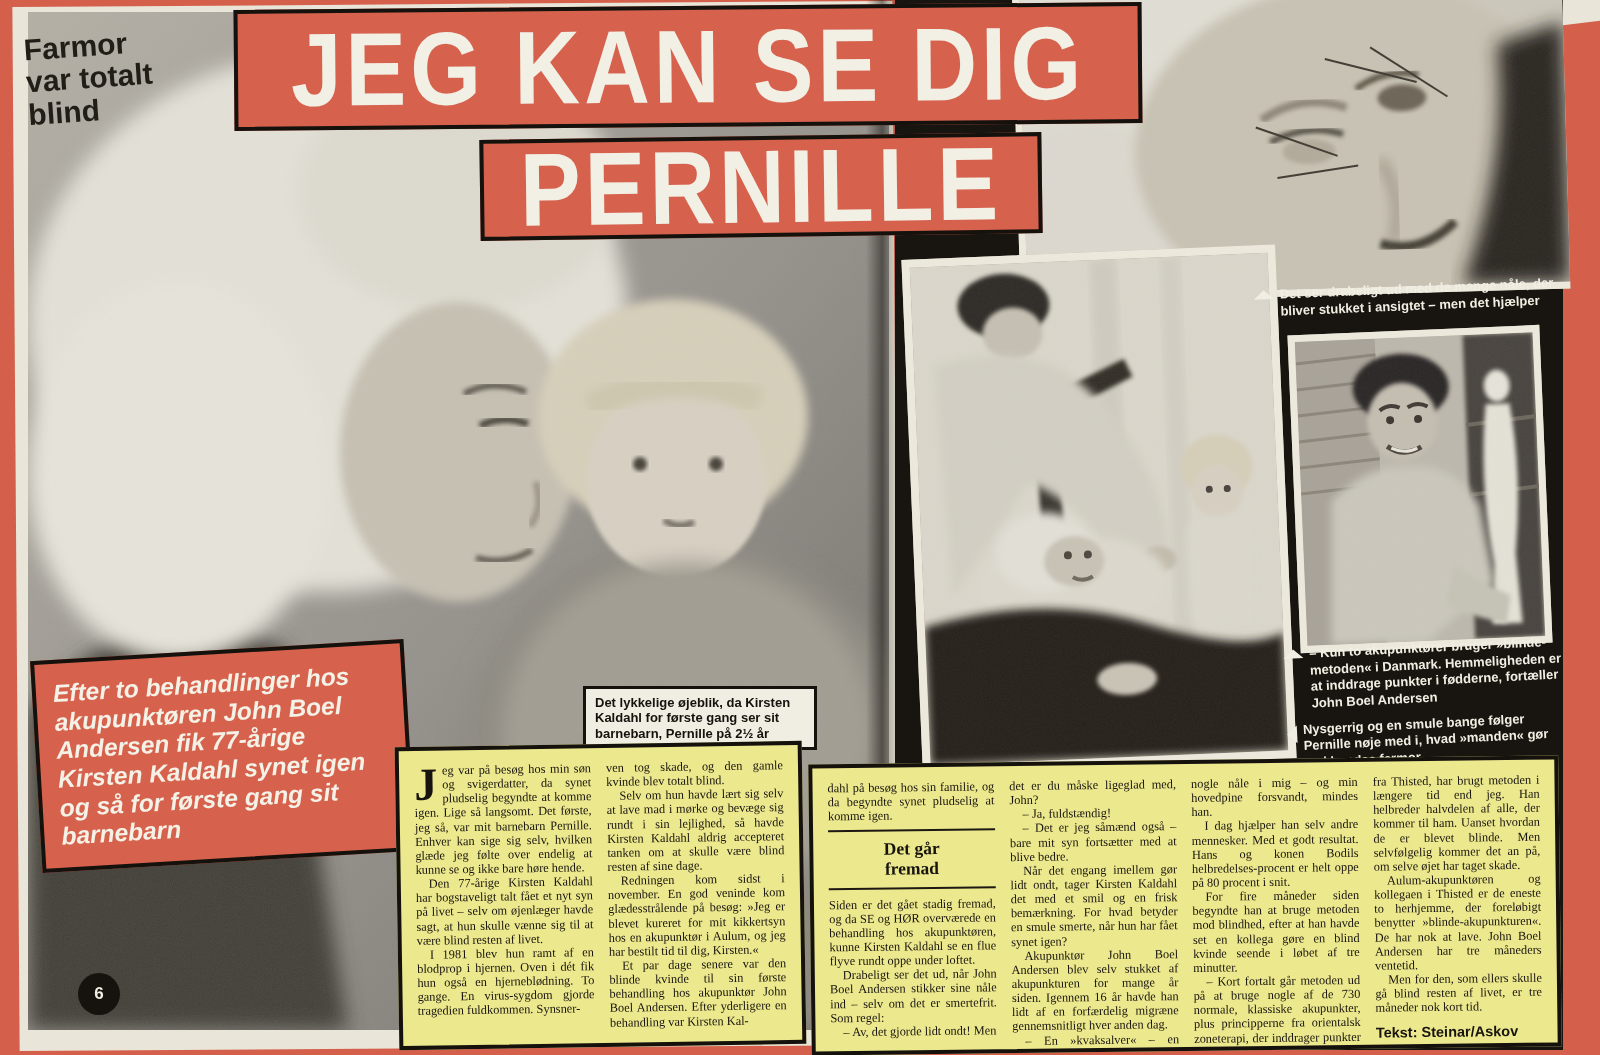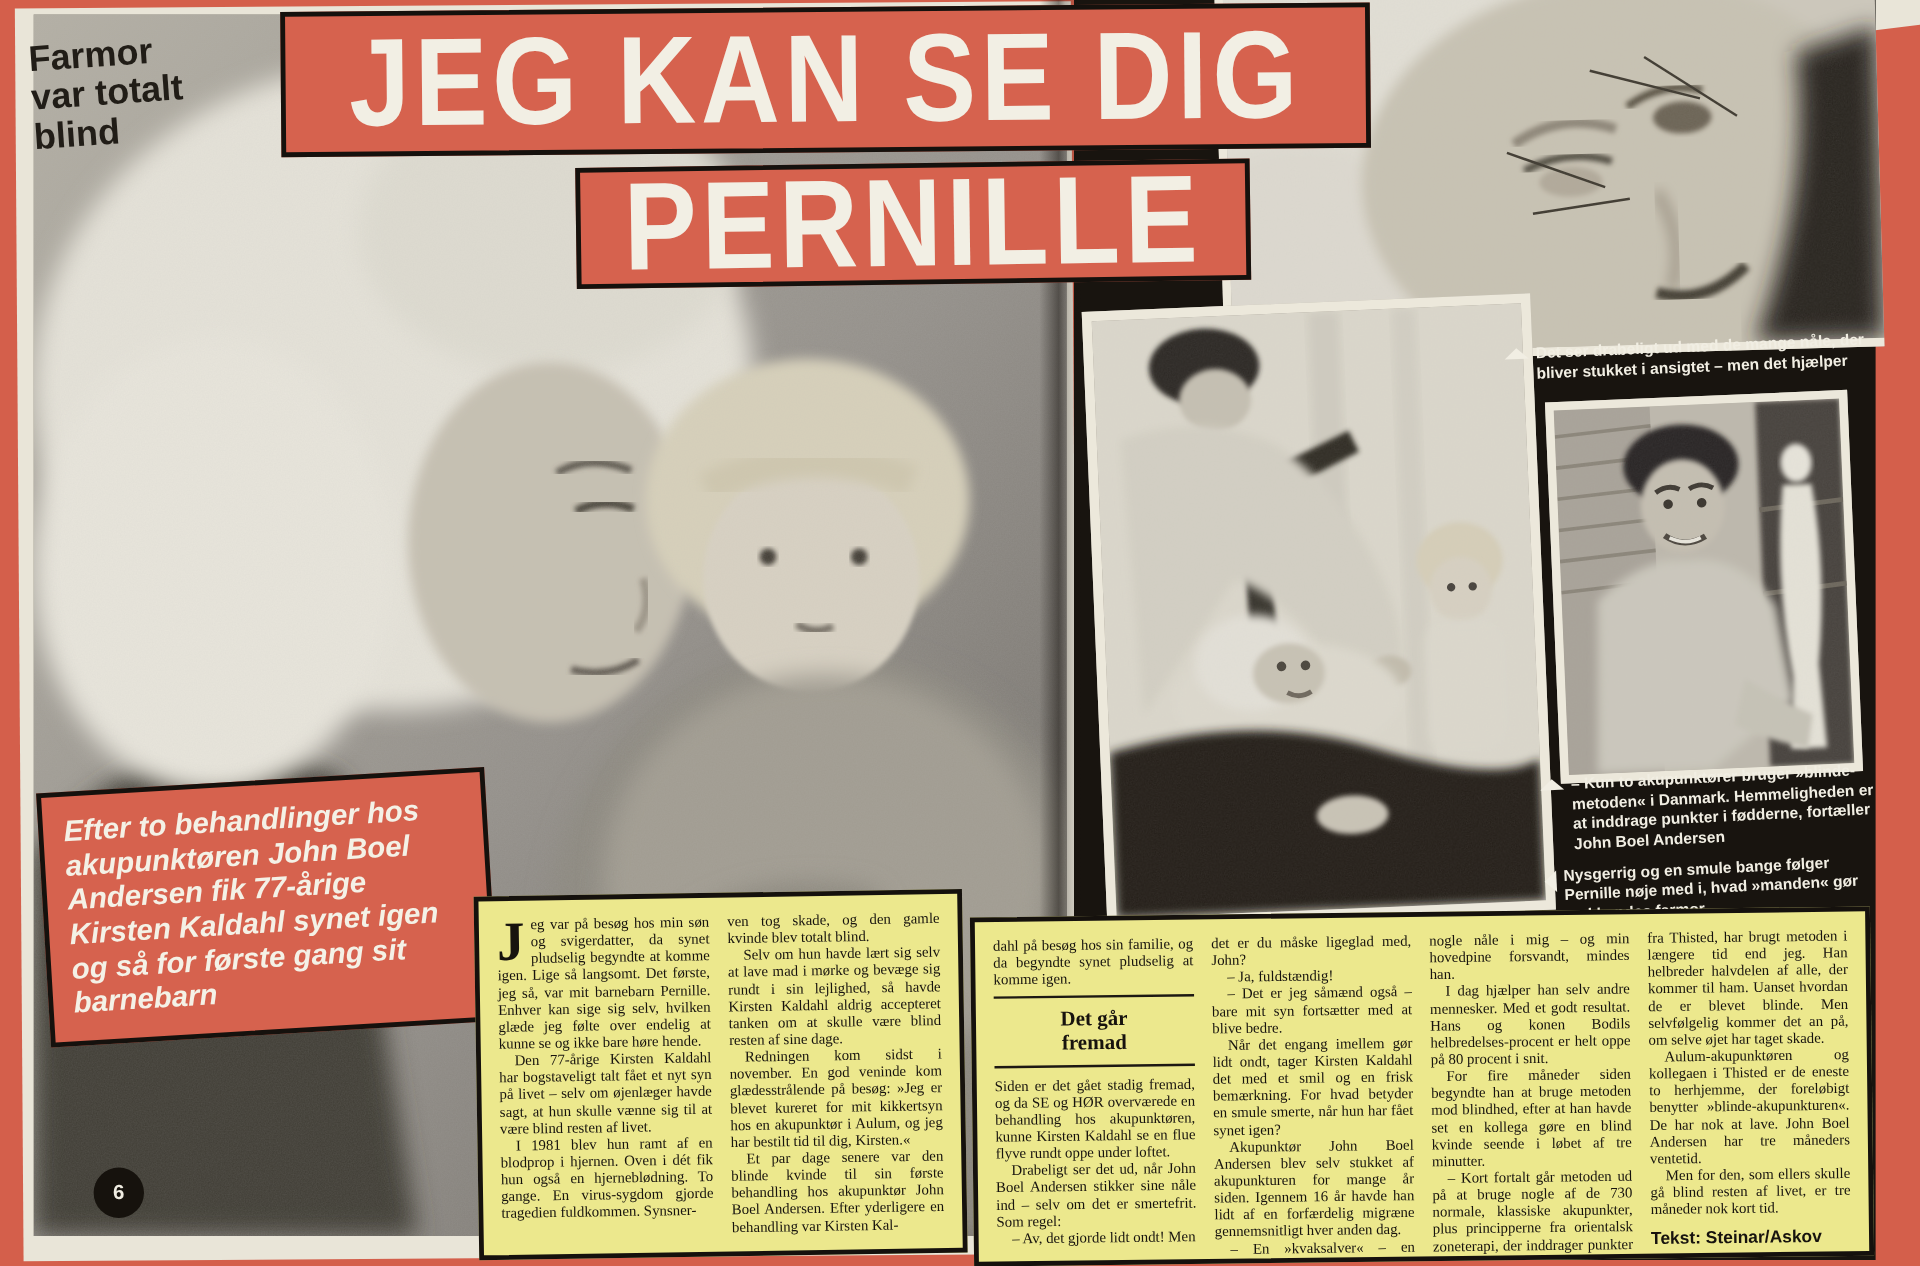--- a/index.html
+++ b/index.html
@@ -255,20 +255,21 @@
     <span class="hl-text">PERNILLE</span>
   </div>
   <div class="kicker">Farmor
 var totalt
 blind</div>
 
   <div class="lead-box">
     <p>Efter to behandlinger hos akupunktøren John Boel Andersen fik 77-årige Kirsten Kaldahl synet igen og så for første gang sit barnebarn</p>
   </div>
 
+  <div class="caption-white">Det lykkelige øjeblik, da Kirsten Kaldahl for første gang ser sit barnebarn, Pernille på 2½ år</div>
 
   <div class="caption-needles">
     <span class="arrow-up"></span>
     <span class="cap-dark">Det ser drabeligt ud med de mange nåle, der bliver stukket i ansigtet – men det hjælper</span>
   </div>
 
   <div class="captions-right">
     <div class="cap-block">
       <span class="arrow-up"></span>
       <span class="cap-dark">– Kun to akupunktører bruger »blinde-metoden« i Danmark. Hemmeligheden er at inddrage punkter i fødderne, fortæller John Boel Andersen</span>

